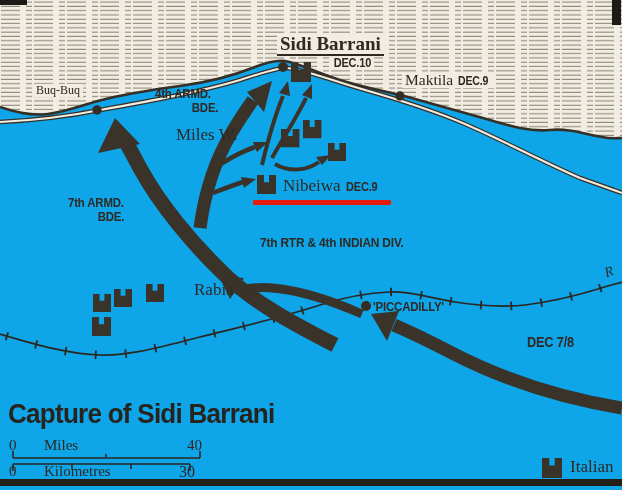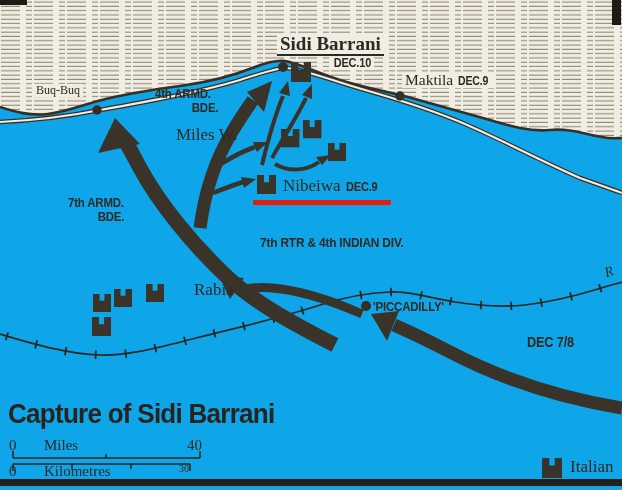--- a/index.html
+++ b/index.html
@@ -165,17 +165,17 @@
 
   <div class="label" style="left:605px;top:265px;font-size:14px;font-style:italic;transform:rotate(-18deg);">R</div>
 
   <div class="label map-title" style="left:8px;top:399px;">Capture of Sidi Barrani</div>
 
   <div class="label" style="left:9px;top:438px;font-size:15px;">0</div>
   <div class="label" style="left:44px;top:438px;font-size:15px;text-align:center;">Miles</div>
   <div class="label" style="left:187px;top:438px;font-size:15px;">40</div>
   <div class="label" style="left:9px;top:464px;font-size:15px;">0</div>
   <div class="label" style="left:44px;top:464px;font-size:15px;text-align:right;">Kilometres</div>
-  <div class="label" style="left:179px;top:464px;font-size:10px;">30</div>
+  <div class="label" style="left:179px;top:464px;font-size:16px;">30</div>
 
   <div class="label" style="left:570px;top:458px;font-size:17px;">Italian</div>
 
 </div>
 
 </body></html>

